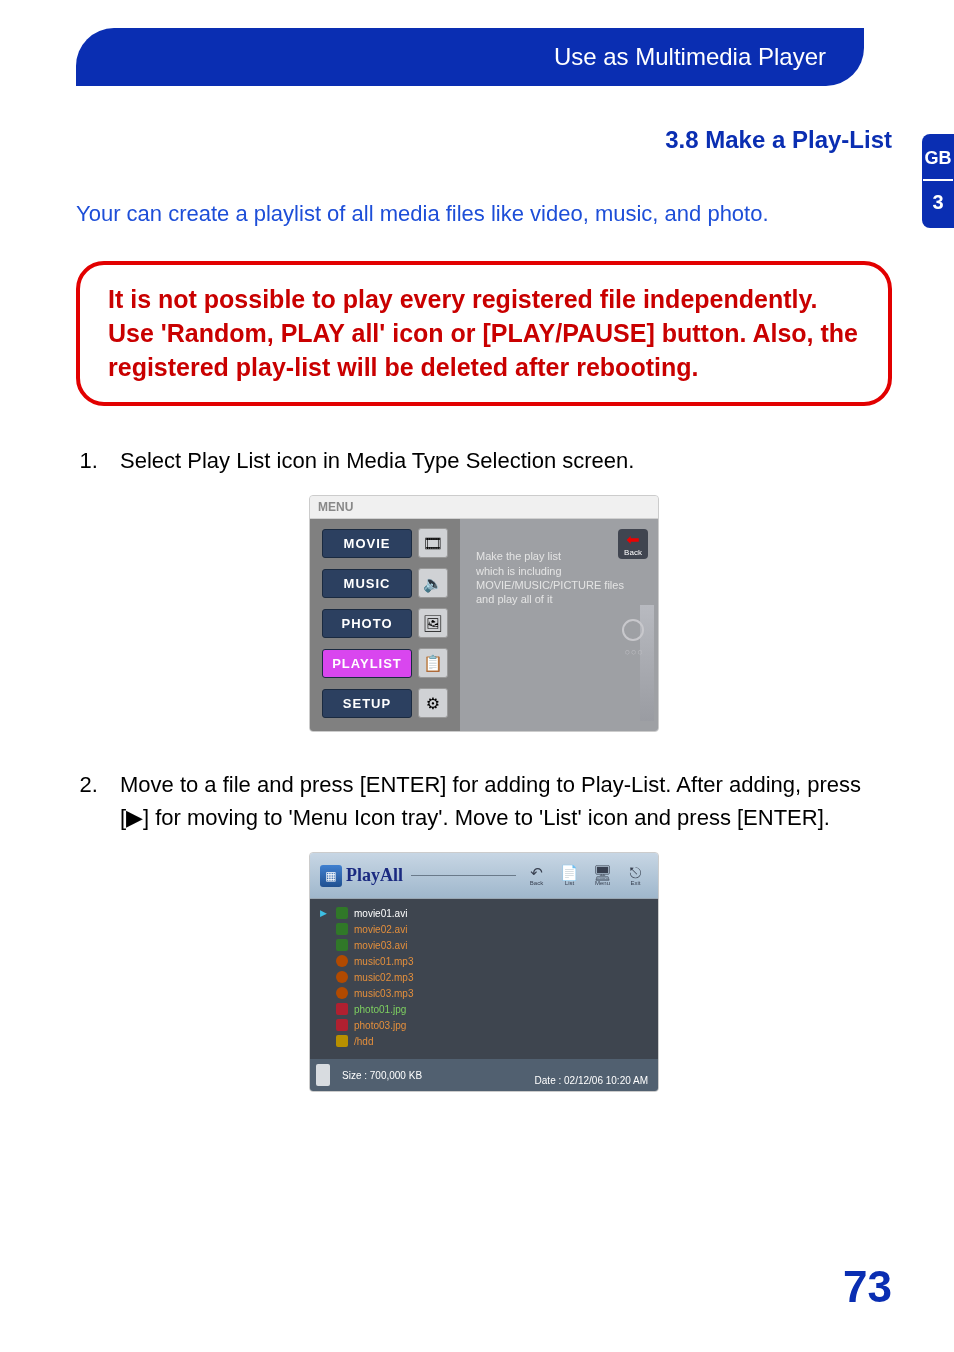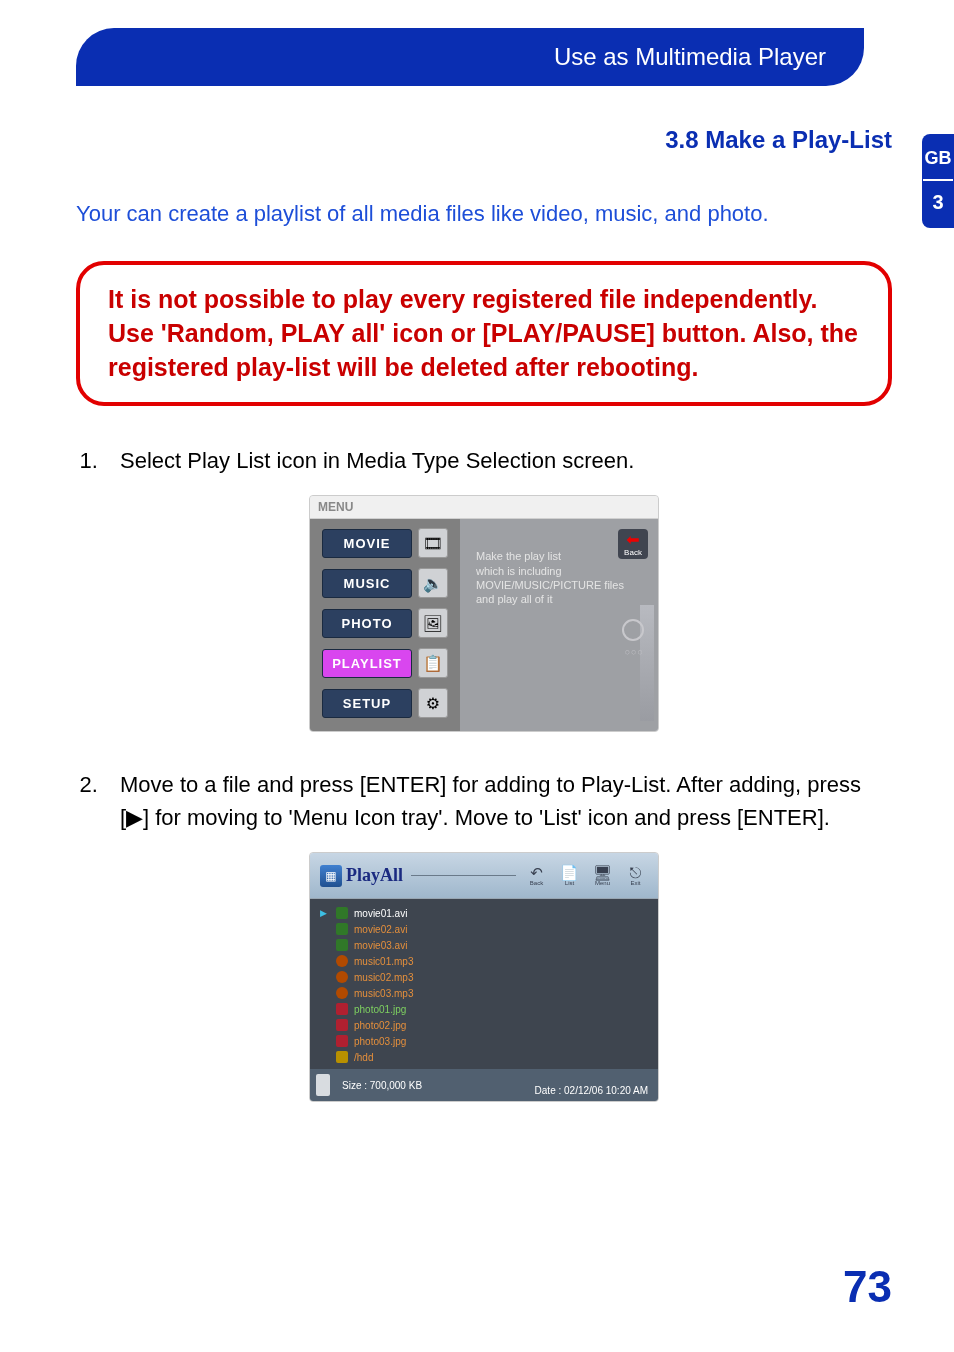--- a/index.html
+++ b/index.html
@@ -228,25 +228,20 @@
             <span class="name">music03.mp3</span>
           </div>
         <div class="file-row green">
             <span class="play"></span>
             <span class="ic ph"></span>
             <span class="name">photo01.jpg</span>
           </div>
         <div class="file-row">
             <span class="play"></span>
             <span class="ic ph"></span>
-            <span class="name">photo02.jpg</span>
-          </div>
-        <div class="file-row">
-            <span class="play"></span>
-            <span class="ic ph"></span>
             <span class="name">photo03.jpg</span>
           </div>
         <div class="file-row">
             <span class="play"></span>
             <span class="ic dk"></span>
             <span class="name">/hdd</span>
           </div>
       </div>
       <div class="ss2-status">
         <div class="left">

